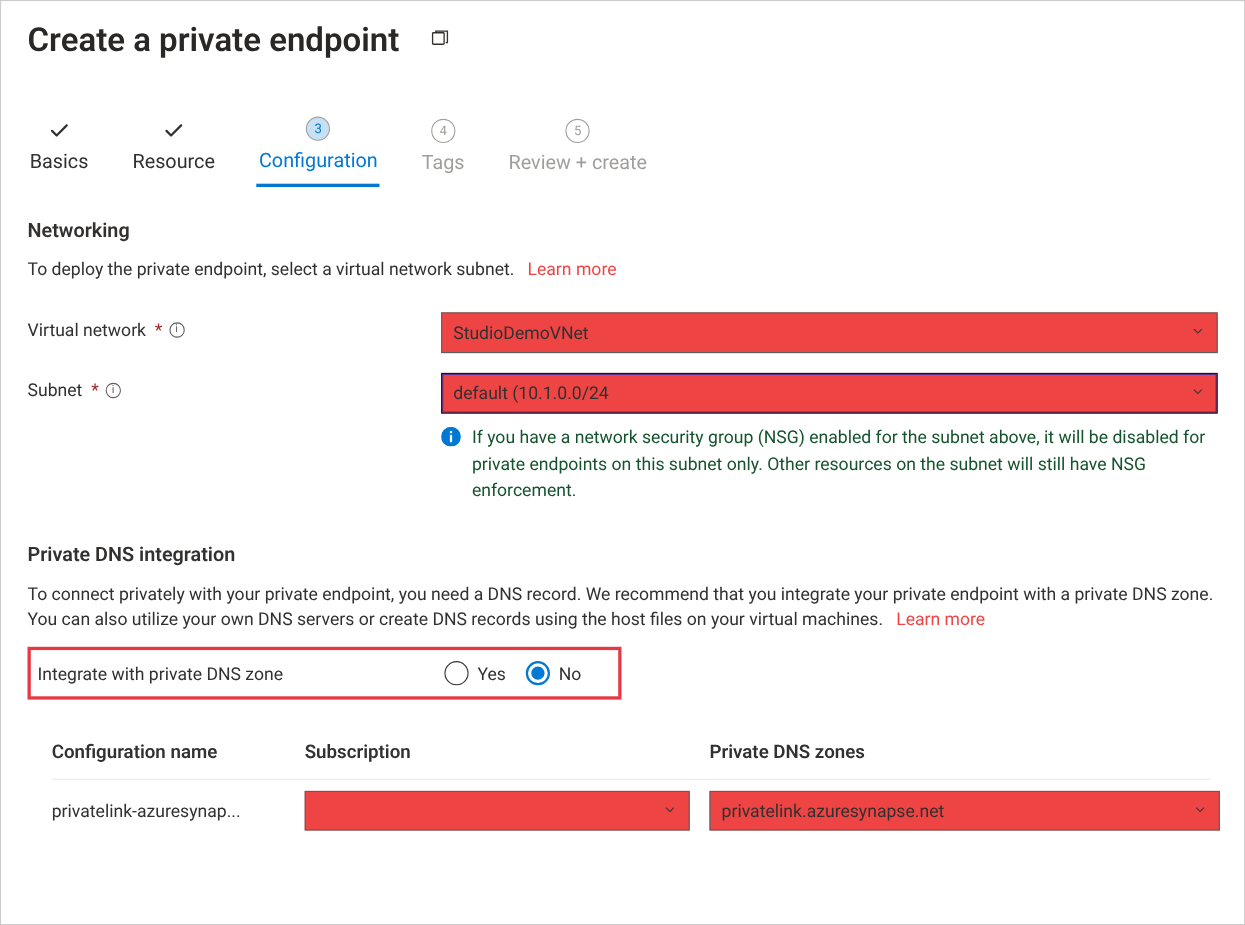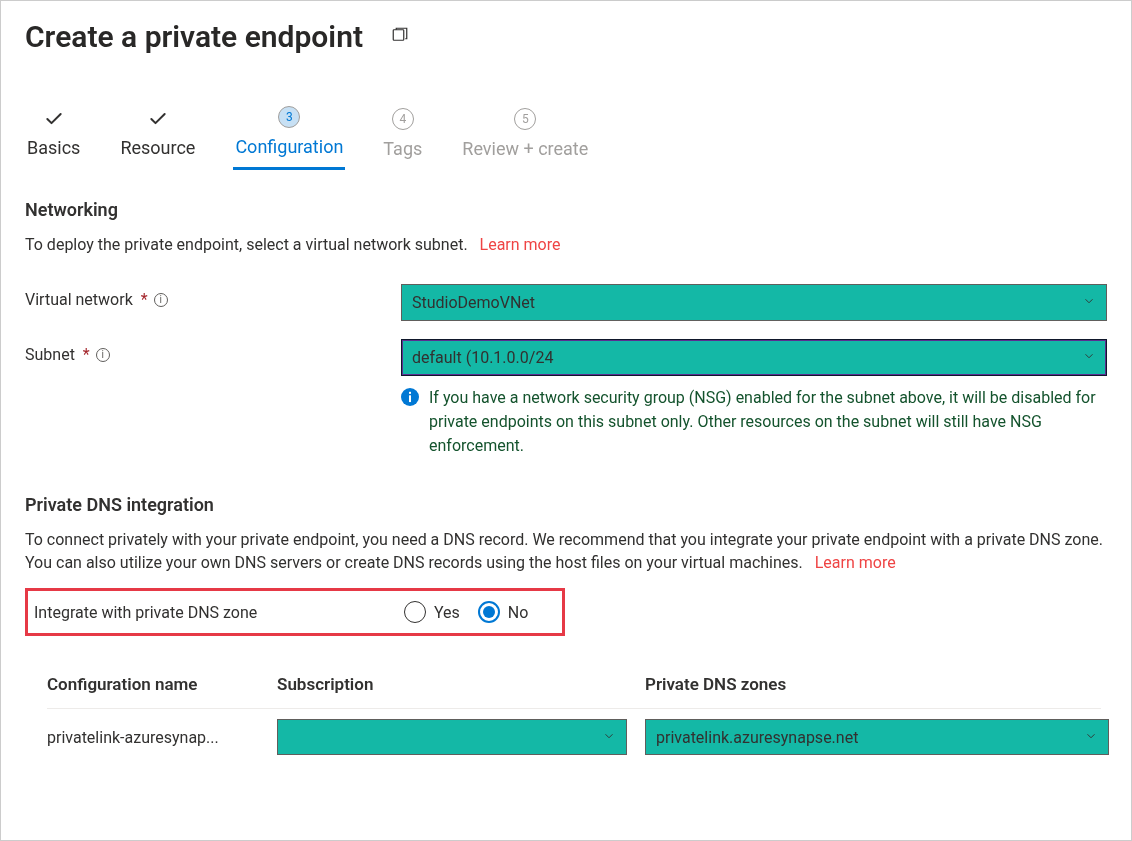--- a/index.html
+++ b/index.html
@@ -98,21 +98,21 @@
   .info-icon {
     width: 14px; height: 14px; border: 1px solid #605e5c; border-radius:50%;
     display:inline-flex; align-items:center; justify-content:center;
     font-size:10px; color:#605e5c; cursor:pointer;
   }
   .form-field-cell { flex: 1; }
   .select {
     width: 100%;
     height: 37px;
     border: 1px solid #605e5c;
-    background: #14b8a6;
+    background: #ef4444;
     display: flex;
     align-items: center;
     justify-content: space-between;
     padding: 0 10px;
     font-size: 16px;
     cursor: pointer;
   }
   .select.focused { border: 1px solid #0f172a; box-shadow: inset 0 0 0 1px #5c2e91; }
   .chev { width:14px; height:14px; }
 

